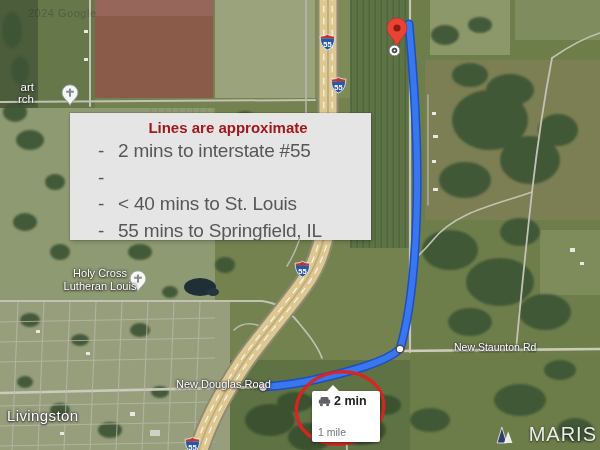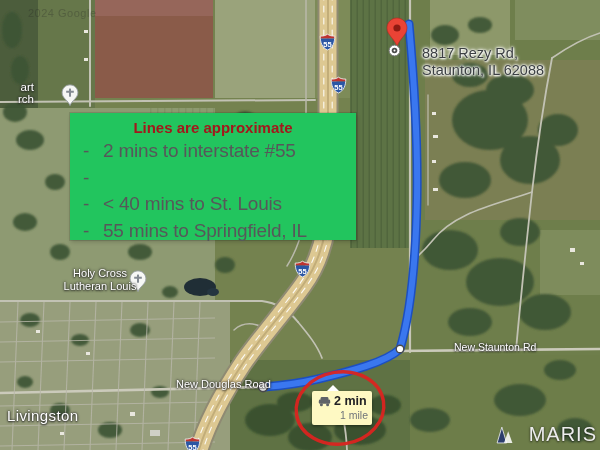--- a/index.html
+++ b/index.html
@@ -18,34 +18,34 @@
   .lbl-road-left{left:176px;top:378px;font-size:11px;}
   .lbl-road-right{left:454px;top:341px;font-size:10.5px;}
 
   
   .address{position:absolute;left:422px;top:45px;font-size:14.5px;line-height:17px;
     font-weight:500;color:#3c4043;
     text-shadow:0 0 2px #fff,0 0 3px #fff,0 0 4px #fff,1px 1px 2px #fff;}
 
   
   .infobox{position:absolute;left:70px;top:113px;width:286px;height:127px;
-    background:#22c55e;box-shadow:0 0 0 1px rgba(0,0,0,.10),1px 2px 4px rgba(0,0,0,.18);}
+    background:#e5e5e5;box-shadow:0 0 0 1px rgba(0,0,0,.10),1px 2px 4px rgba(0,0,0,.18);padding-left:15px;}
   .infobox .title{margin-top:6px;text-align:center;font-size:15px;font-weight:700;color:#a2181c;}
   .infobox .rows{margin-top:2px;}
   .infobox .row{display:flex;font-size:19px;line-height:26.5px;color:#57575a;letter-spacing:-.2px;}
   .infobox .dash{width:20px;padding-left:13px;flex:0 0 auto;}
   .infobox .txt{flex:1;}
 
   
-  .tooltip{position:absolute;left:312px;top:391px;width:50px;background:#fef9c3;border-radius:2px;
-    box-shadow:0 1px 3px rgba(0,0,0,.45);padding:3px 4px 4px 6px;}
+  .tooltip{position:absolute;left:312px;top:391px;width:50px;background:#ffffff;border-radius:2px;
+    box-shadow:0 1px 3px rgba(0,0,0,.45);padding:3px 12px 4px 6px;}
   .tooltip .ptr{position:absolute;left:15px;top:-6px;width:0;height:0;
     border-left:6px solid transparent;border-right:6px solid transparent;border-bottom:6px solid #fff;}
   .tooltip .line1{display:flex;align-items:center;gap:3px;font-size:12.5px;font-weight:700;color:#202124;}
-  .tooltip .line2{font-size:10.5px;color:#70757a;margin-top:1px;text-align:right;}
+  .tooltip .line2{font-size:10.5px;color:#70757a;margin-top:18px;}
 
   
   .gwm{position:absolute;left:28px;top:7px;font-size:11px;color:rgba(35,35,35,.28);letter-spacing:.5px;}
   .maris{position:absolute;right:3px;bottom:4px;display:flex;align-items:center;gap:16px;
     color:#ededed;font-size:20px;letter-spacing:1px;
     text-shadow:0 1px 2px rgba(0,0,0,.55),0 0 3px rgba(0,0,0,.35);}
 </style>
 </head>
 <body>
 
@@ -256,24 +256,20 @@
 
   <svg class="abs" style="left:386px;top:17px" width="22" height="31" viewBox="0 0 22 31">
     <path d="M11,1 C16.5,1 21,5.4 21,11 C21,18 13.5,21.5 11,29.5 C8.5,21.5 1,18 1,11 C1,5.4 5.5,1 11,1 Z" fill="#ea4335" stroke="#b3261e" stroke-width=".6"></path>
     <circle cx="11" cy="11" r="3.6" fill="#8f1a12"></circle>
   </svg>
   <svg class="abs" style="left:388px;top:44px" width="13" height="13" viewBox="0 0 13 13">
     <circle cx="6.5" cy="6.5" r="5.4" fill="#fff" stroke="#777" stroke-width="1"></circle>
     <circle cx="6.5" cy="6.5" r="2.8" fill="#4d4d4d"></circle>
     <circle cx="6.5" cy="6.5" r="1" fill="#fff"></circle>
   </svg>
-  <div class="address">
-    <div>8817 Rezy Rd,</div>
-    <div>Staunton, IL 62088</div>
-  </div>
 
   <svg class="layer" width="600" height="450" viewBox="0 0 600 450">
     <ellipse cx="340" cy="408" rx="44" ry="36" fill="none" stroke="#da2420" stroke-width="3.4" transform="rotate(-9 340 408)" opacity=".95"></ellipse>
   </svg>
 
   <div class="tooltip">
     <div class="ptr"></div>
     <div class="line1">
       <svg width="13" height="11" viewBox="0 0 13 11">
         <rect x="2.6" y="1" width="7.8" height="4" rx="1.2" fill="#5f6368"></rect>

